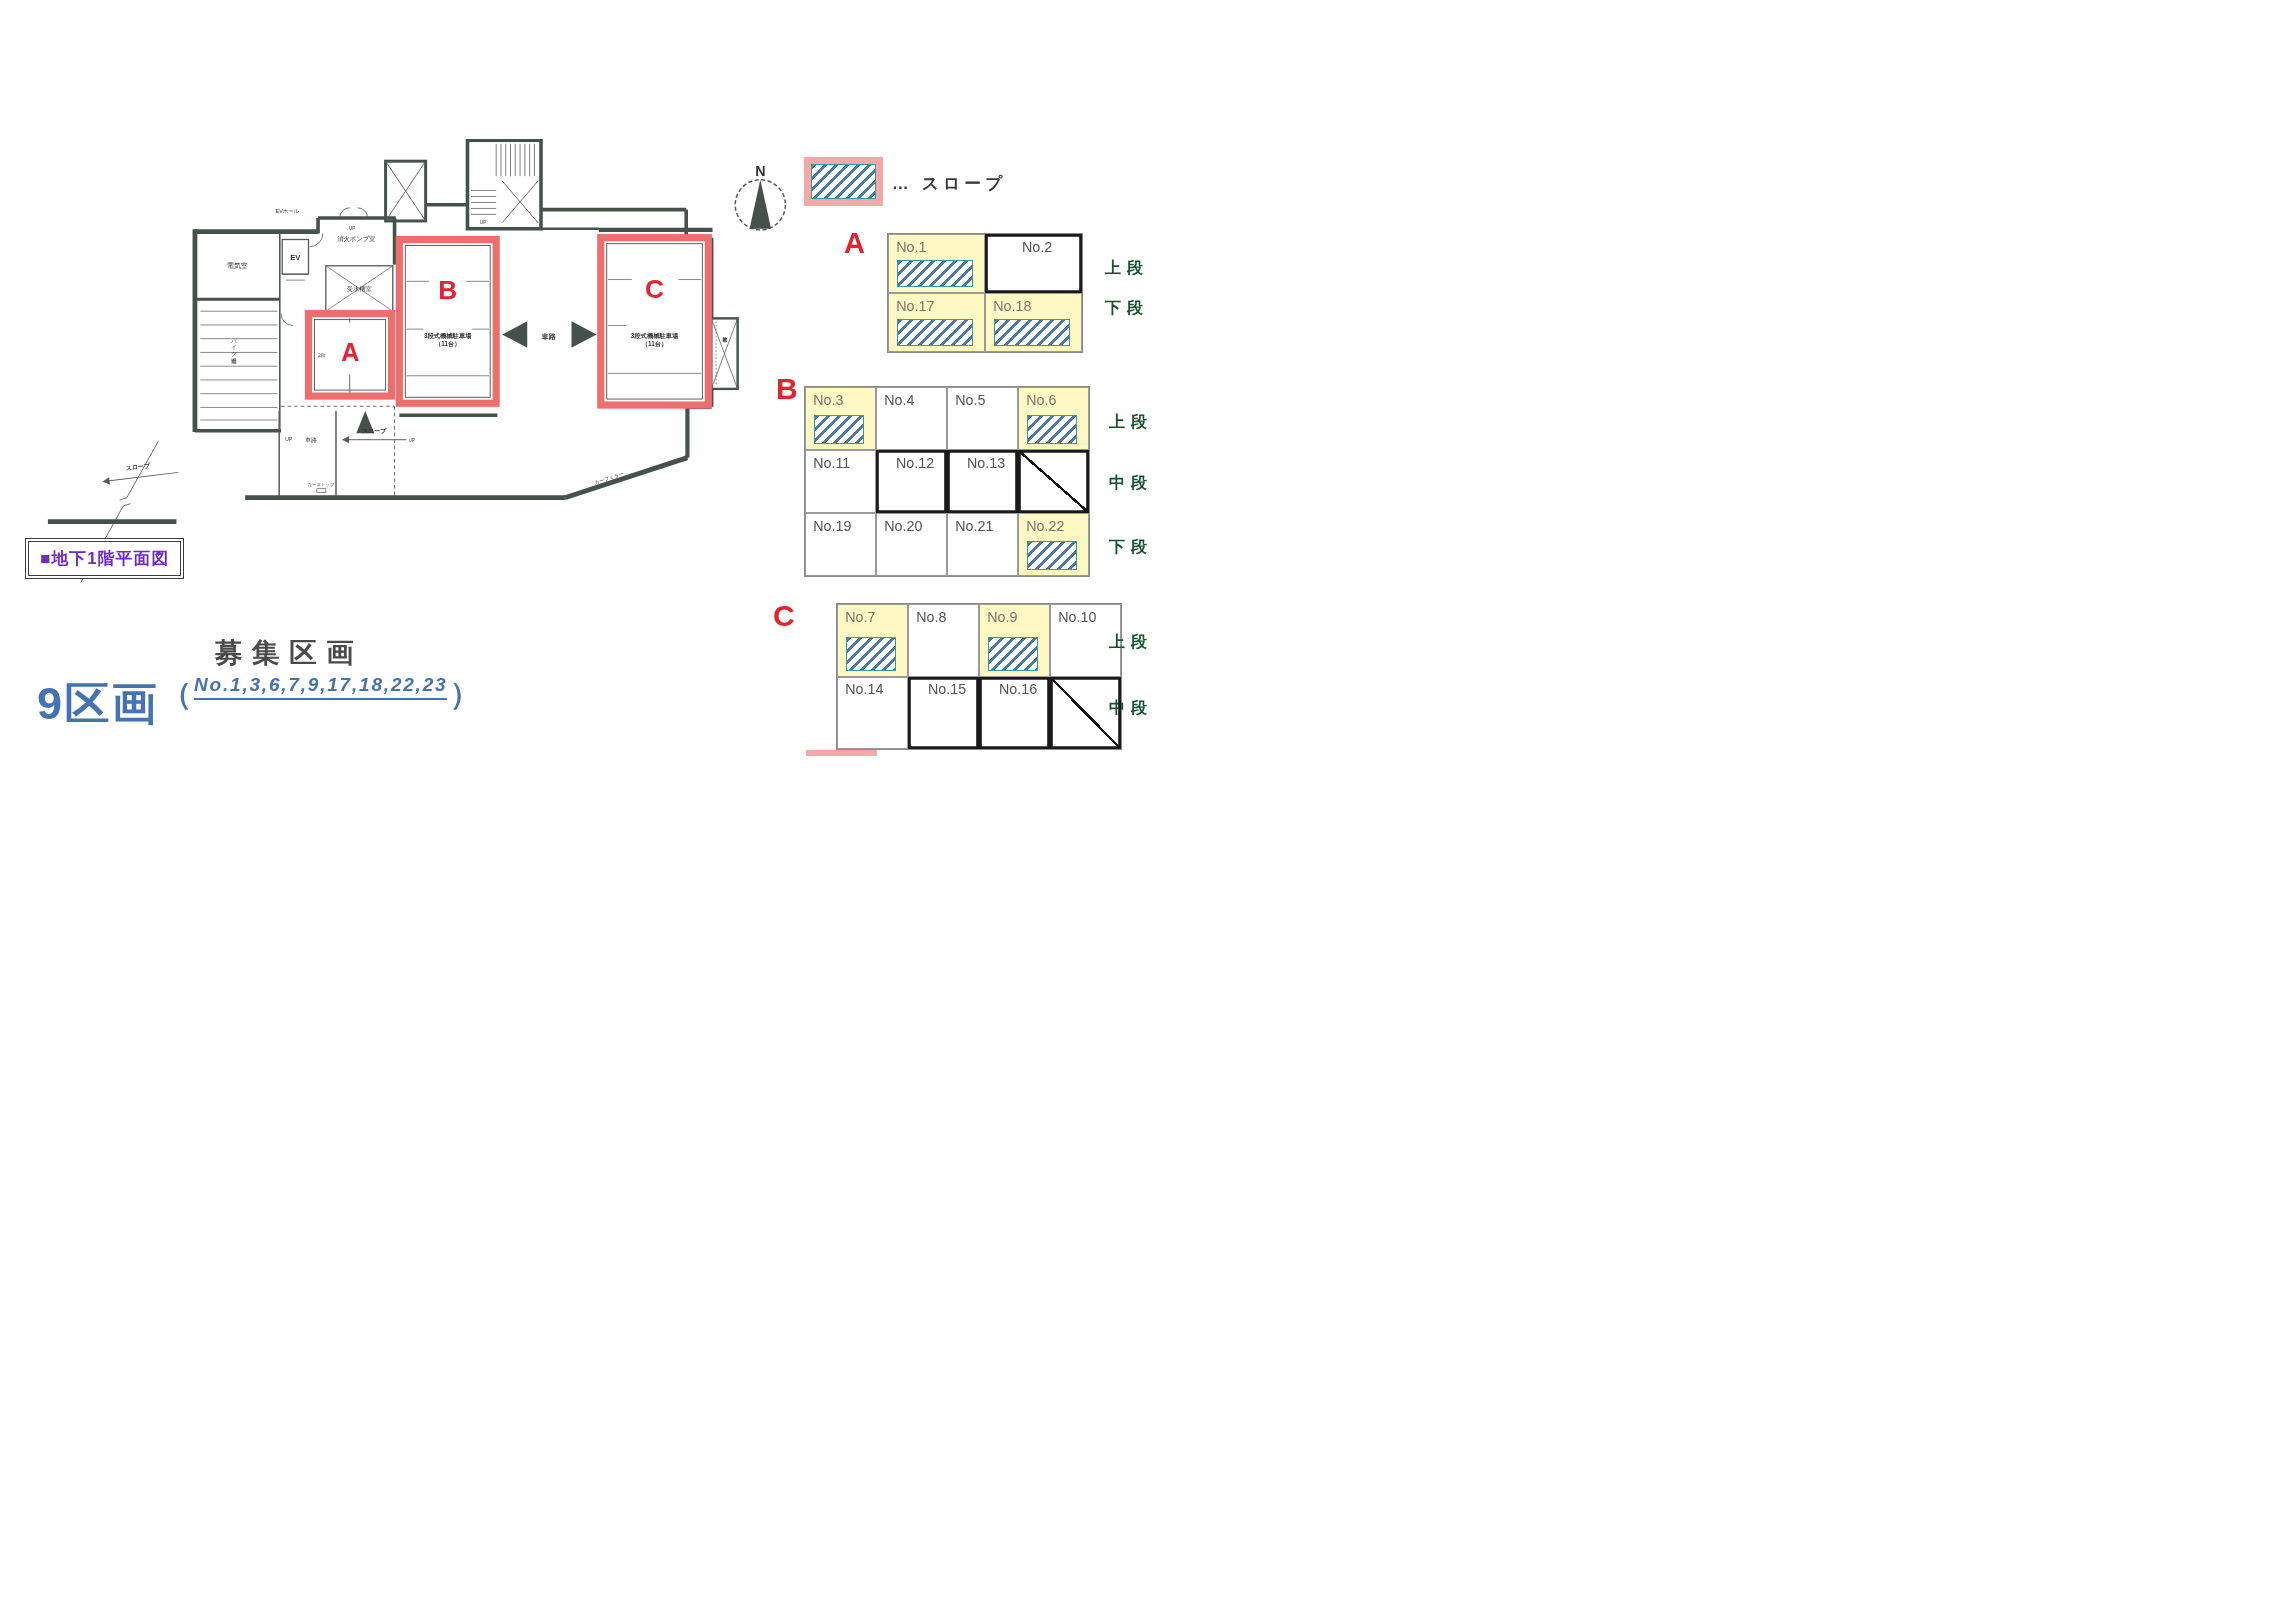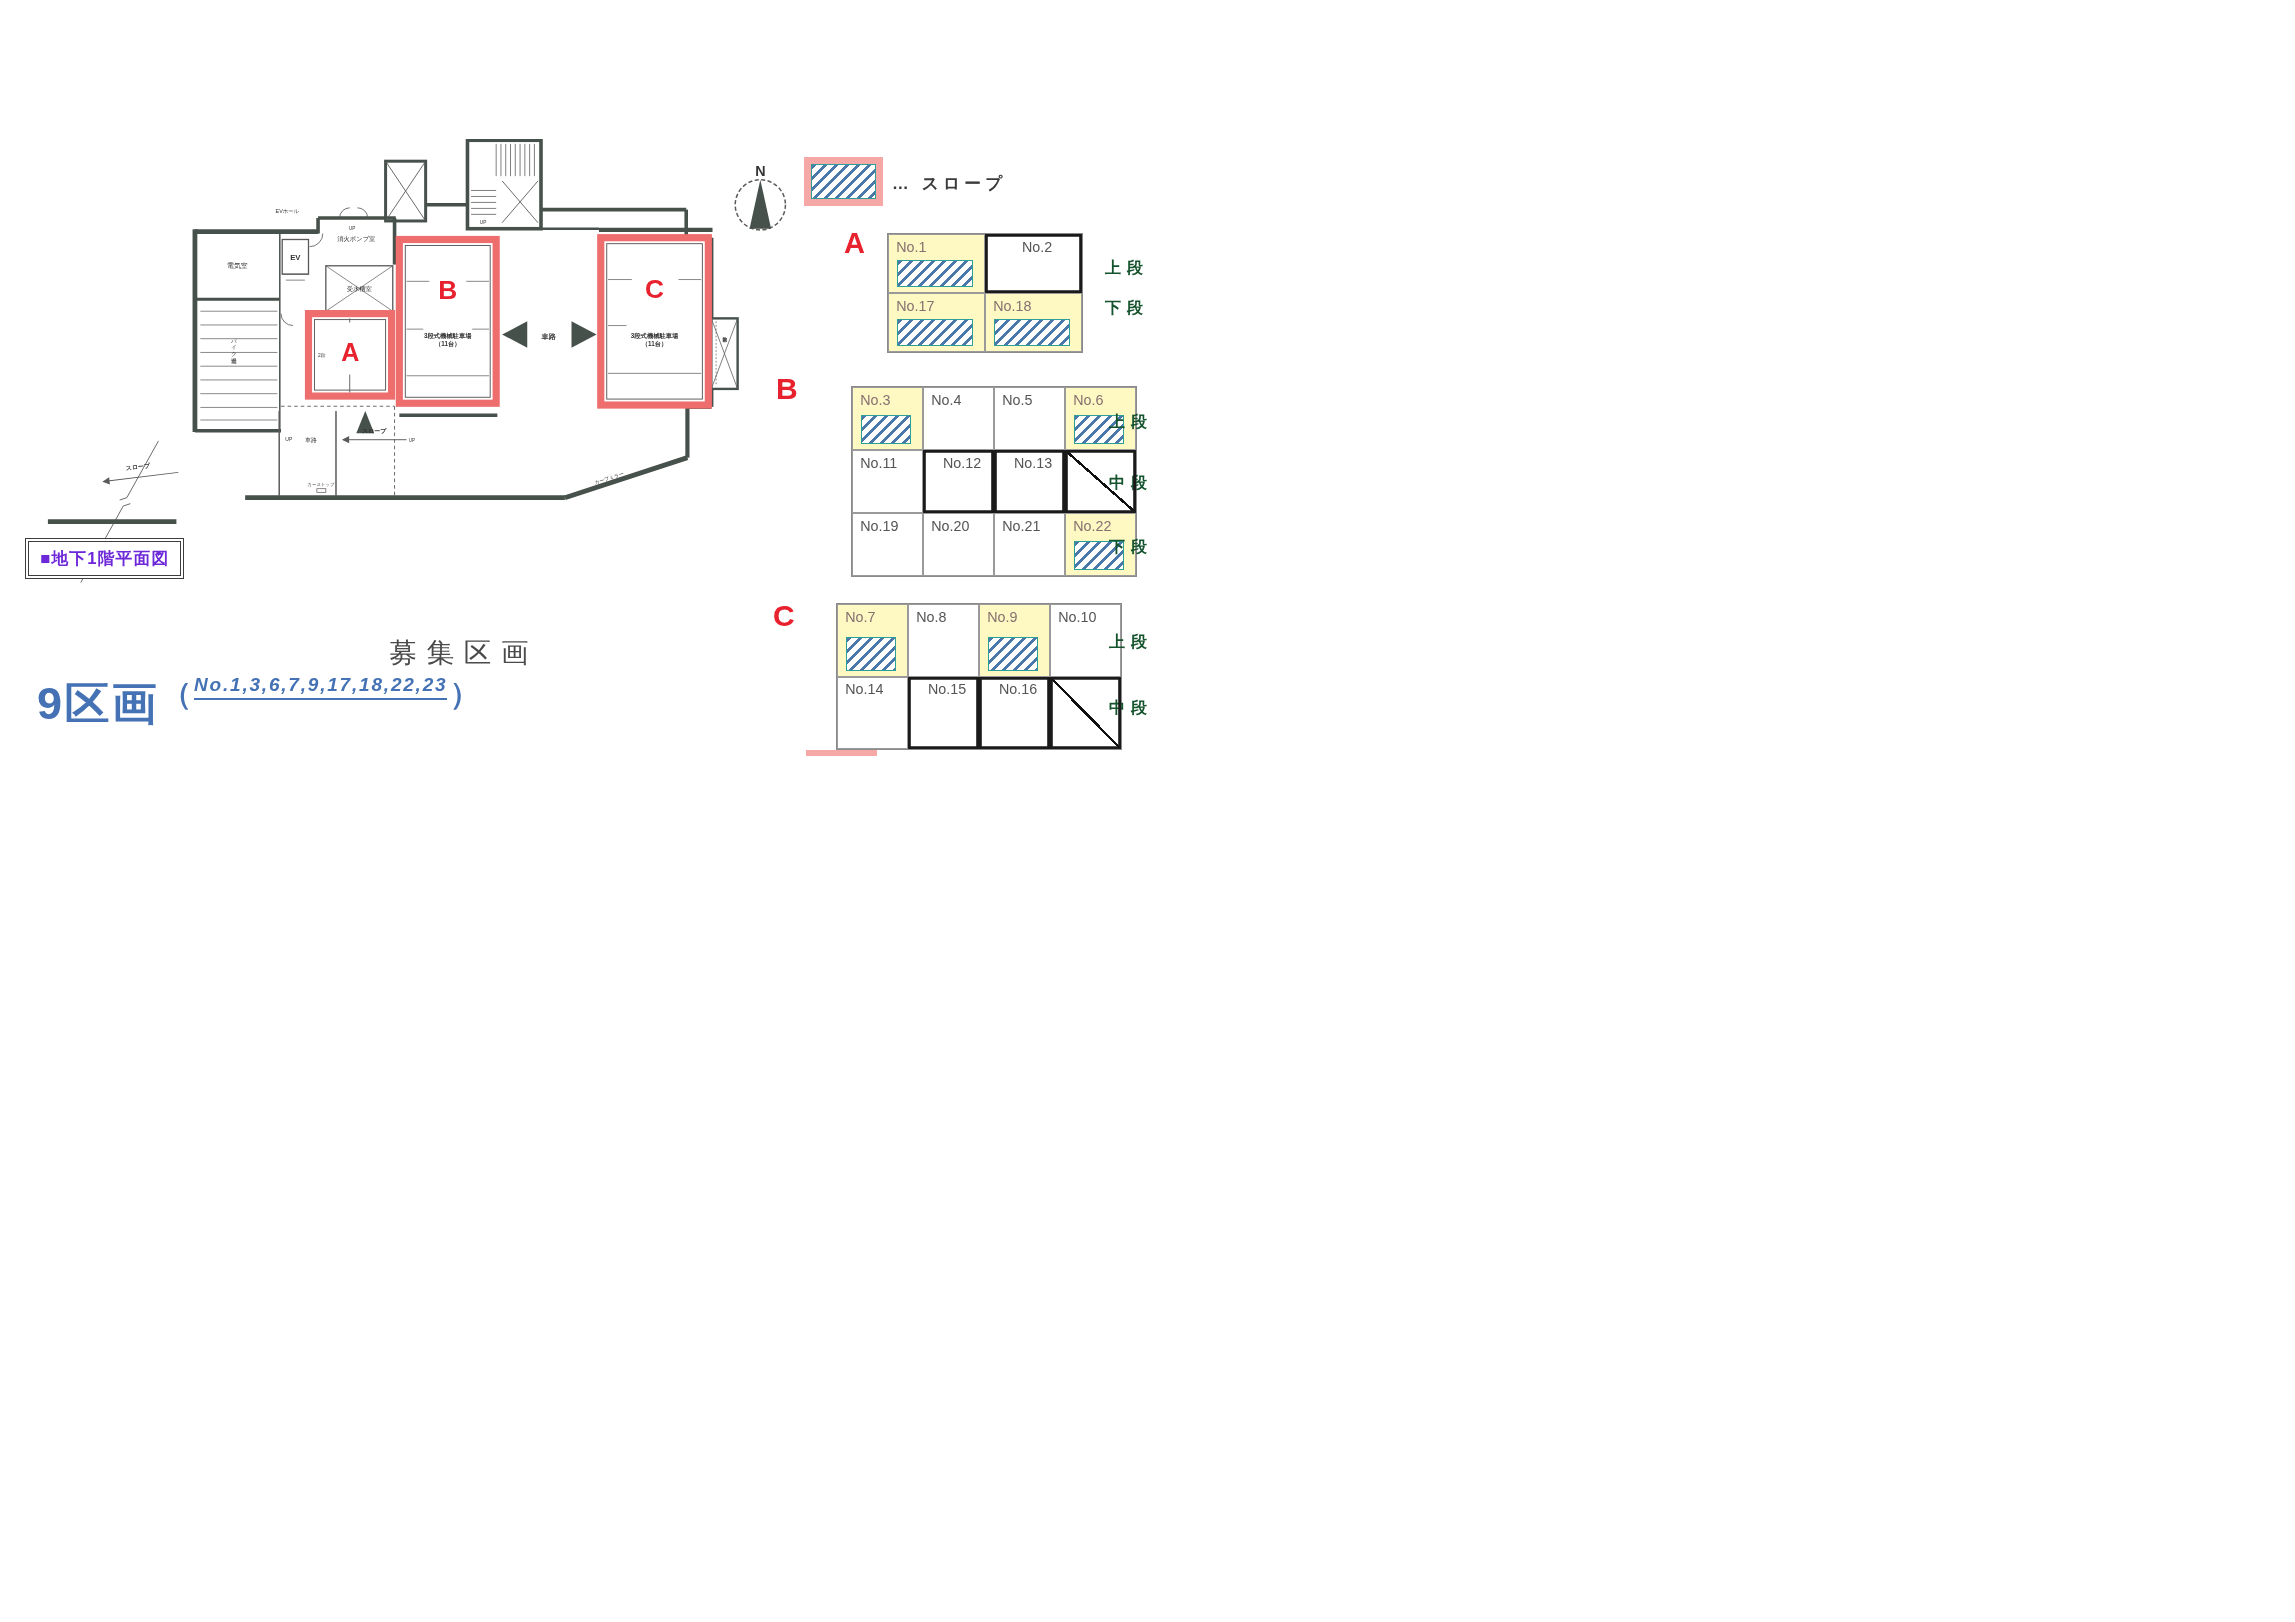--- a/index.html
+++ b/index.html
@@ -25,22 +25,22 @@
   #legend-box { position:absolute; left:804px; top:157px; width:79px; height:49px; background:#f5a8a6; }
   #legend-hatch { position:absolute; left:7.2px; top:7.2px; right:7.2px; bottom:7.2px; }
   #legend-label { position:absolute; left:892px; top:172px; font-size:16.7px; color:#3a3a3a;
                   font-weight:bold; letter-spacing:4.2px; white-space:nowrap; }
 
   
   #plan-title-outer { position:absolute; left:25px; top:538px; border:1.8px solid #3d3d3d; background:#fff; padding:2.4px; }
   #plan-title-inner { border:1.2px solid #3d3d3d; padding:4.8px 10.8px; font-size:16.7px; font-weight:bold; color:#6d28d9; letter-spacing:1.2px; }
 
   
-  #summary-heading { position:absolute; left:215px; top:635px; width:323px; text-align:right;
-                     font-size:27.5px; font-weight:normal; color:#4a4a4a; letter-spacing:9.6px; }
+  #summary-heading { position:absolute; left:215px; top:635px; width:323px; text-align:left;
+                     font-size:27.5px; font-weight:bold; color:#4a4a4a; letter-spacing:9.6px; }
   #summary-line { position:absolute; left:37px; top:674px; display:flex; align-items:flex-start; color:#4472b4; white-space:nowrap; }
   #summary-count { font-size:45px; font-weight:bold; letter-spacing:2.4px; }
   #summary-paren-open, #summary-paren-close { font-size:30px; font-weight:bold; padding:0 2.4px; }
   #summary-numbers { font-size:19px; font-weight:bold; letter-spacing:1.8px;
                      border-bottom:2.4px solid #4472b4; padding-bottom:2.4px;font-style:italic; }
 
   
   #plan-svg { position:absolute; left:24px; top:139px; }
   .wall { stroke:#47514b; fill:none; }
   .thin { stroke:#5a5a5a; fill:none; }
@@ -212,21 +212,21 @@
     </div>
     <div class="pcell pink">
       <span>No.18</span>
       <div class="cell-hatch hatch"></div>
     </div>
   </div>
   <div class="row-label" style="left:1105px; top:258px;">上段</div>
   <div class="row-label" style="left:1105px; top:298px;">下段</div>
 
   <div class="sec-letter" style="left:776px; top:372px; font-size:30px;">B</div>
-  <div class="ptable" style="left:851px; top:386px; width:286px; height:191px; grid-template-columns:repeat(4,1fr); grid-template-rows:repeat(3,1fr);">
+  <div class="ptable" style="left:804px; top:386px; width:286px; height:191px; grid-template-columns:repeat(4,1fr); grid-template-rows:repeat(3,1fr);">
     <div class="pcell pink">
       <span>No.3</span>
       <div class="cell-hatch hatch"></div>
     </div>
     <div class="pcell">
       <span>No.4</span>
     </div>
     <div class="pcell">
       <span>No.5</span>
     </div>

